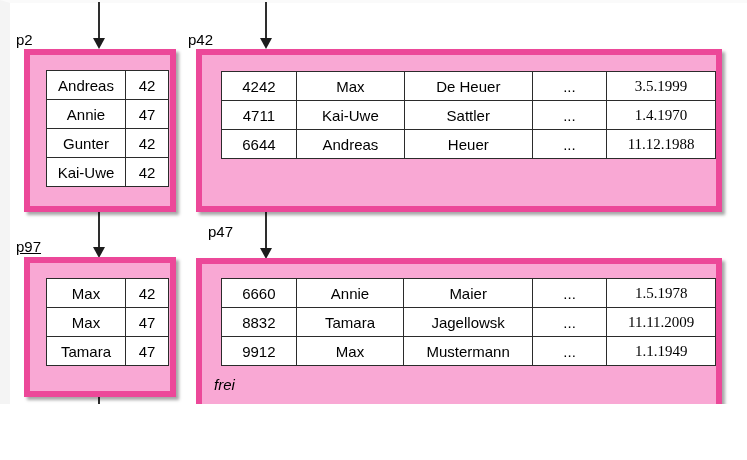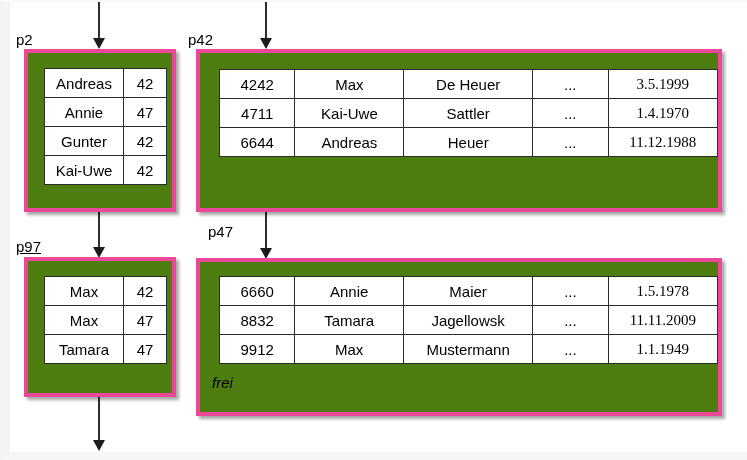--- a/index.html
+++ b/index.html
@@ -3,43 +3,43 @@
 <meta charset="utf-8">
 <style>
   html, body {
     margin: 0;
     padding: 0;
     background: #ffffff;
   }
   #canvas {
     position: relative;
     width: 747px;
-    height: 460px;
+    height: 404px;
     background: #ffffff;
     font-family: "Liberation Sans", sans-serif;
     overflow: hidden;
   }
   
   #canvas::before {
     content: "";
     position: absolute;
     left: 0; top: 0;
     width: 747px; height: 460px;
     border-left: 10px solid #f4f4f4;
     border-top: 3px solid #fafafa;
     border-bottom: 8px solid #f6f6f6;
     box-sizing: border-box;
     pointer-events: none;
   }
 
   
   .page-box {
     position: absolute;
-    background: #4d7c0f;
-    border: 4px solid #ec4899;
+    background: #f9a8d4;
+    border: 6px solid #ec4899;
     box-shadow: 3px 3px 3px rgba(0,0,0,0.35);
     box-sizing: border-box;
   }
   .page-label {
     position: absolute;
     font-size: 15px;
     color: #000000;
     font-family: "Liberation Sans", sans-serif;
     letter-spacing: 0px;
     white-space: nowrap;

